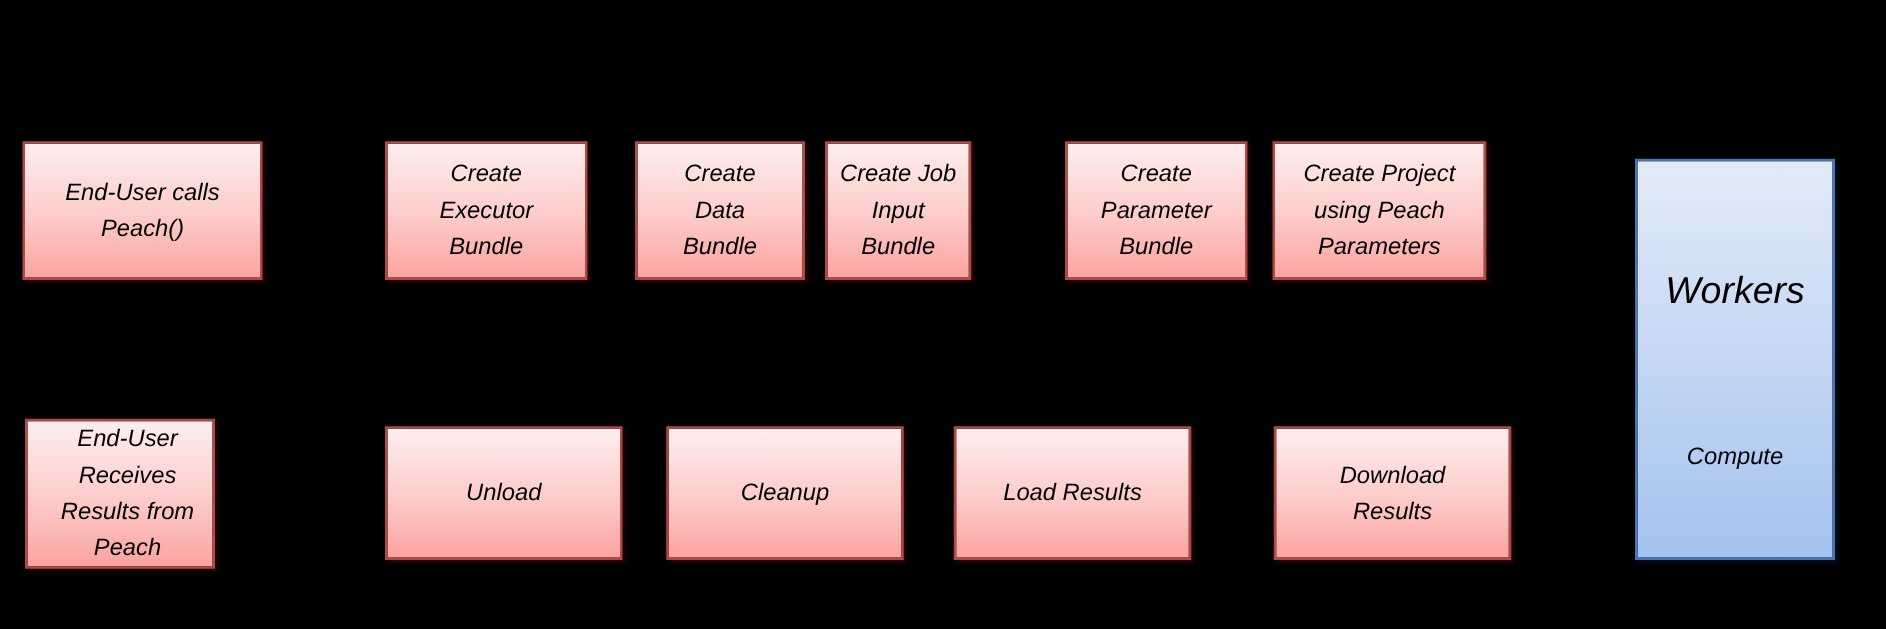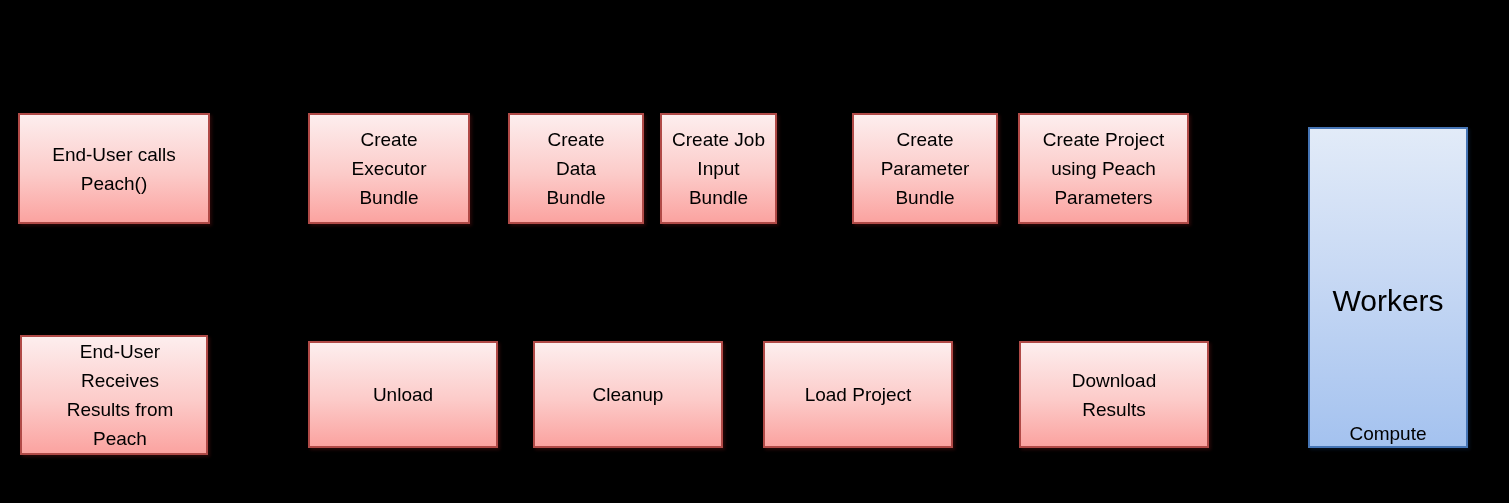--- a/index.html
+++ b/index.html
@@ -7,20 +7,21 @@
     padding: 0;
     background: #000000;
     font-family: "Liberation Sans", "DejaVu Sans", sans-serif;
   }
   #stage {
     position: relative;
     width: 1509px;
     height: 503px;
     background: #000000;
     overflow: hidden;
+    font-style: italic;
   }
   .node {
     position: absolute;
     box-sizing: border-box;
     display: flex;
     align-items: center;
     justify-content: center;
     text-align: center;
     color: #000000;
     font-size: 19px;
@@ -30,21 +31,21 @@
     background: linear-gradient(to bottom, #fdeeee 0%, #fccbc9 55%, #fba3a0 100%);
     box-shadow: 2px 2px 3px rgba(70, 15, 15, 0.55);
   }
   .node.blue {
     border: 2px solid #4675b5;
     background: linear-gradient(to bottom, #e2ebf8 0%, #c8d9f4 45%, #a4c2ef 100%);
     box-shadow: 2px 2px 3px rgba(10, 25, 50, 0.55);
   }
   .workers-box {
     flex-direction: column;
-    justify-content: flex-end;
+    justify-content: center;
     align-items: center;
     gap: 20px;
   }
   .workers-title {
     margin-top: 18px;
     font-size: 30px;
     line-height: 34px;
   }
   .workers-subtitle {
     margin-top: 84px;
@@ -100,27 +101,27 @@
 
   <div class="node" style="left:1018px; top:113px; width:171px; height:111px;">Create Project
 using Peach
 Parameters</div>
 
   <div class="node blue workers-box" style="left:1308px; top:127px; width:160px; height:321px;">
     <div class="workers-title">Workers</div>
     <div class="workers-subtitle">Compute</div>
   </div>
 
-  <div class="node" style="left:20px;  top:335px; width:188px; height:120px;padding-left:12px;">End-User
+  <div class="node" style="left:20px;  top:335px; width:152px; height:120px;padding-left:12px;">End-User
 Receives
 Results from
 Peach</div>
 
   <div class="node" style="left:533px; top:341px; width:190px; height:107px;">Cleanup</div>
 
   <div class="node" style="left:308px; top:341px; width:190px; height:107px;">Unload</div>
 
-  <div class="node" style="left:763px; top:341px; width:190px; height:107px;">Load Project</div>
+  <div class="node" style="left:763px; top:341px; width:190px; height:107px;">Load Results</div>
 
   <div class="node" style="left:1003px; top:341px; width:190px; height:107px;margin-left:16px;">Download
 Results</div>
 
 </div>
 
 </body></html>

